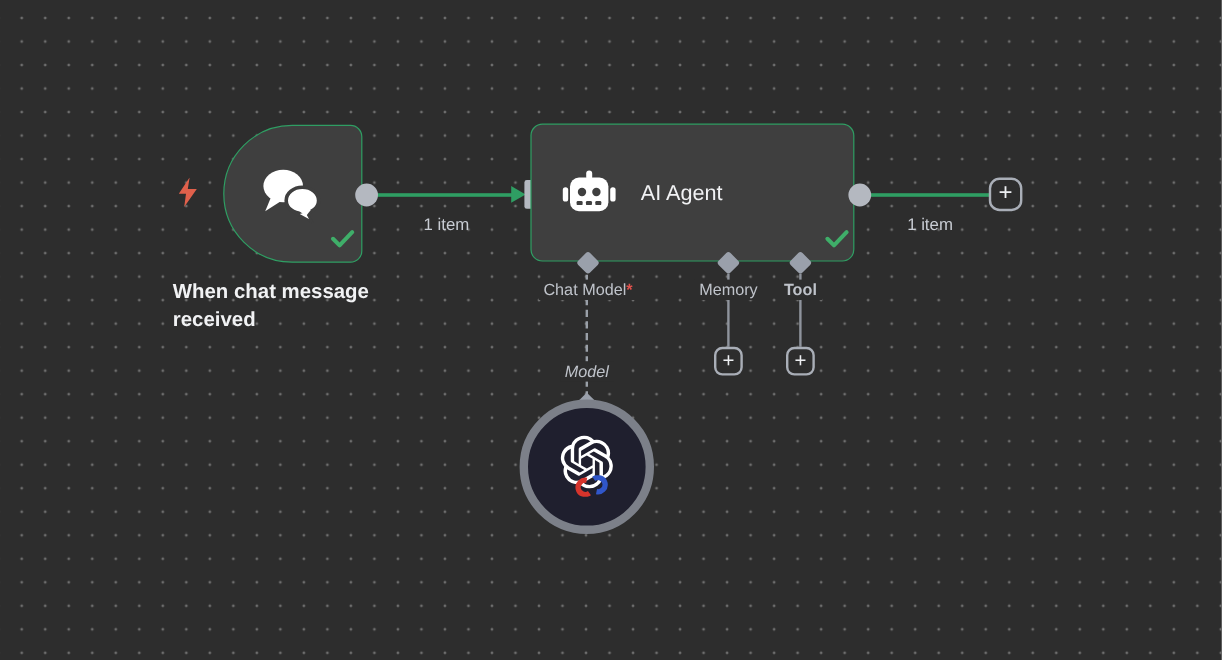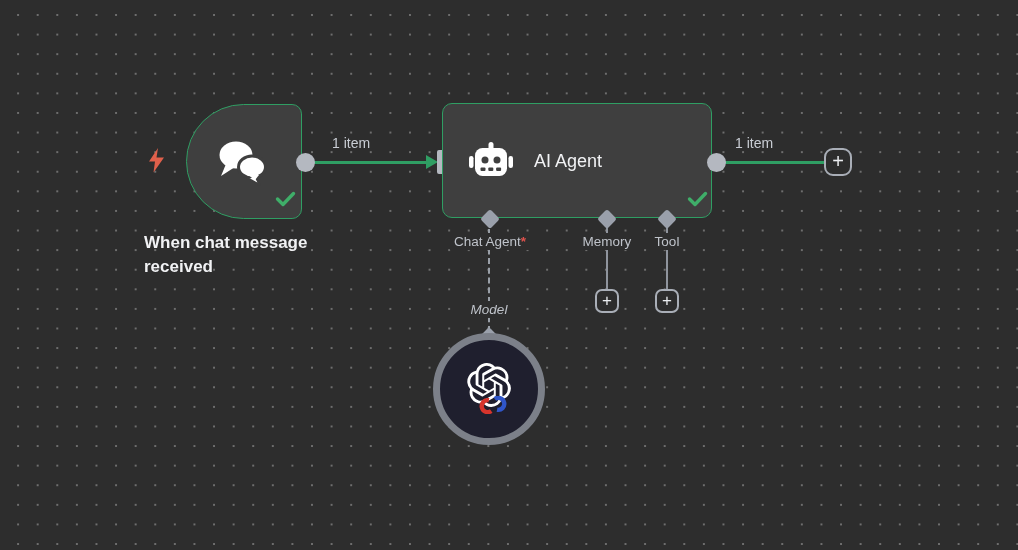--- a/index.html
+++ b/index.html
@@ -61,22 +61,22 @@
   
   .conn{
     position:absolute;height:3px;background:#2f9e63;
   }
   .conn-arrow{
     position:absolute;width:0;height:0;
     border-top:7px solid transparent;border-bottom:7px solid transparent;
     border-left:12px solid #2f9e63;
   }
   .conn-label{
-    position:absolute;width:80px;
-    color:#c9cdd4;font-size:14px;
+    position:absolute;width:80px;text-align:center;
+    color:#c9cdd4;font-size:14px;margin-top:44px;
   }
   .vline{
     position:absolute;width:2px;background:#8f949d;
   }
   .dashed-line{
     position:absolute;width:0;border-left:2px dashed #9aa0a8;
   }
   
   .sub-label{
     position:absolute;text-align:center;
@@ -155,23 +155,23 @@
   <div class="plus-btn plus-big" style="left:824px;top:148px;">+</div>
 
   <div class="vline" style="left:605.5px;top:228px;height:61px;"></div>
   <div class="vline" style="left:665.5px;top:228px;height:61px;"></div>
   <div class="dashed-line" style="left:488px;top:229px;height:103px;"></div>
 
   <div class="diamond" style="left:483px;top:212px;"></div>
   <div class="diamond" style="left:600px;top:212px;"></div>
   <div class="diamond" style="left:660px;top:212px;"></div>
 
-  <div class="sub-label" style="left:420px;top:233px;width:140px;"><span class="bg-chip"><span>Chat Agent</span><span class="required">*</span></span></div>
+  <div class="sub-label" style="left:420px;top:233px;width:140px;"><span class="bg-chip"><span>Chat Model</span><span class="required">*</span></span></div>
   <div class="sub-label" style="left:567px;top:233px;width:80px;"><span class="bg-chip">Memory</span></div>
-  <div class="sub-label" style="left:637px;top:233px;width:60px;"><span class="bg-chip">Tool</span></div>
+  <div class="sub-label" style="left:637px;top:233px;width:60px;font-weight:bold;"><span class="bg-chip">Tool</span></div>
 
   <div class="plus-btn plus-small" style="left:595px;top:289px;">+</div>
   <div class="plus-btn plus-small" style="left:655px;top:289px;">+</div>
 
   <div class="sub-label" style="left:439px;top:301px;width:100px;font-style:italic;"><span class="bg-chip">Model</span></div>
 
   <div class="diamond" style="left:482px;top:330px;"></div>
 
   <div class="node node-model">
     <svg class="icon-wrap" style="left:27px;top:23px;" width="44" height="44" viewBox="0 0 24 24">

